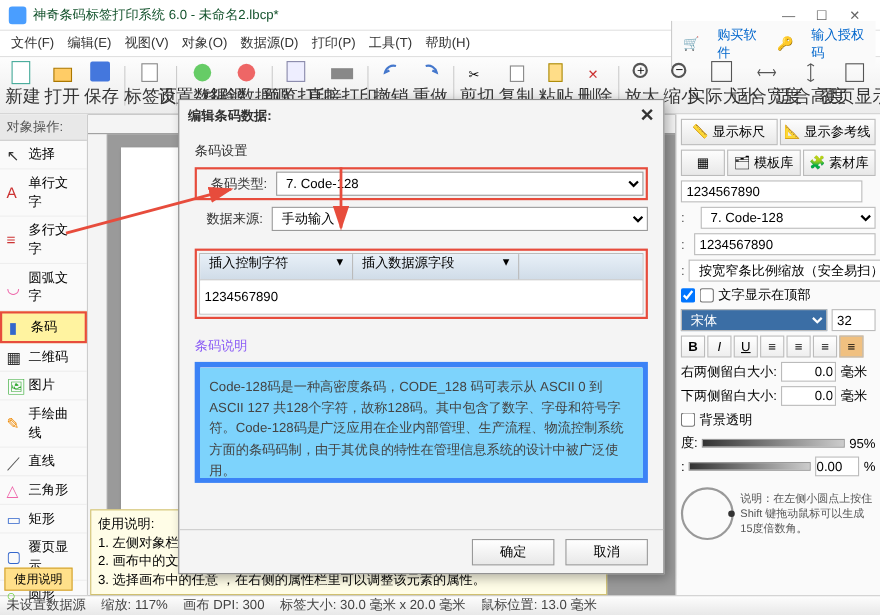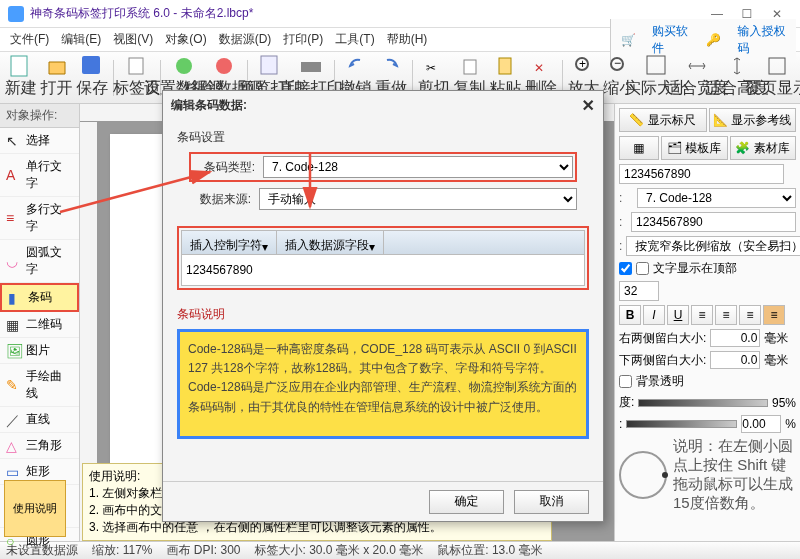--- a/index.html
+++ b/index.html
@@ -1,19 +1,19 @@
 <!DOCTYPE html>
 <html><head>
 <meta charset="utf-8">
 <style>
 *{box-sizing:border-box;margin:0;padding:0;font-family:"Microsoft YaHei",Arial,sans-serif;font-size:12px;}
 body{background:#f0f0f0;width:800px;height:559px;overflow:hidden;position:relative;}
 .titlebar{height:28px;background:#fff;display:flex;align-items:center;padding:0 8px;border-bottom:1px solid #ddd;}
 .titlebar .ico{width:16px;height:16px;background:#4a9eff;border-radius:3px;margin-right:6px;}
-.titlebar .ttl{flex:1;color:#4c1d95;}
+.titlebar .ttl{flex:1;color:#14532d;}
 .titlebar .wbtn{width:30px;text-align:center;color:#666;cursor:pointer;}
 .menubar{height:24px;background:#fff;display:flex;align-items:center;padding:0 4px;border-bottom:1px solid #ddd;}
 .menubar span{padding:0 6px;color:#333;cursor:pointer;}
 .menubar .right{margin-left:auto;display:flex;align-items:center;gap:4px;}
 .menubar .right span{color:#0066cc;}
 .toolbar{height:52px;background:linear-gradient(#fdfdfd,#ececec);border-bottom:1px solid #ccc;display:flex;align-items:center;padding:0 4px;gap:2px;}
 .tbbtn{display:flex;flex-direction:column;align-items:center;justify-content:center;width:38px;height:46px;cursor:pointer;border-radius:2px;}
 .tbico{width:20px;height:20px;margin-bottom:2px;}
 .tblbl{font-size:16px;color:#333;white-space:nowrap;}
 .sep{width:1px;height:36px;background:#ccc;margin:0 2px;}
@@ -38,39 +38,39 @@
 .albtns{display:flex;gap:2px;margin:4px 0;}
 .alb{width:22px;height:20px;border:1px solid #bbb;background:linear-gradient(#fff,#eee);display:flex;align-items:center;justify-content:center;cursor:pointer;}
 .spin{display:flex;align-items:center;gap:4px;}
 .spin input{width:50px;height:18px;border:1px solid #bbb;text-align:right;padding-right:2px;}
 .colorbox{width:20px;height:18px;border:1px solid #999;}
 .slider{height:8px;background:linear-gradient(90deg,#333,#ccc);border:1px solid #999;position:relative;margin:4px 0;}
 .wheel{width:48px;height:48px;border:2px solid #999;border-radius:50%;position:relative;margin:6px 0;}
 .wheel::after{content:"";position:absolute;width:6px;height:6px;background:#333;border-radius:50%;right:-3px;top:50%;transform:translateY(-50%);}
 .statusbar{height:18px;background:linear-gradient(#fdfdfd,#e8e8e8);border-top:1px solid #ccc;display:flex;align-items:center;padding:0 6px;gap:14px;font-size:11px;color:#444;}
 .helpbox{position:absolute;left:82px;bottom:18px;width:470px;background:#fffde7;border:1px solid #d0c070;padding:4px 6px;font-size:11px;}
-.helptab{position:absolute;left:4px;bottom:22px;background:#ffe08a;border:1px solid #d0a030;padding:20px 8px;font-size:11px;}
+.helptab{position:absolute;left:4px;bottom:22px;background:#ffe08a;border:1px solid #d0a030;padding:2px 8px;font-size:11px;}
 
 
 .dialog{position:absolute;left:162px;top:90px;width:442px;height:432px;background:#f4f4f4;border:1px solid #888;box-shadow:3px 3px 10px rgba(0,0,0,.3);display:flex;flex-direction:column;}
 .dlg-title{height:28px;display:flex;align-items:center;padding:0 8px;font-weight:bold;color:#333;}
 .dlg-title .x{margin-left:auto;cursor:pointer;font-size:16px;}
 .dlg-body{flex:1;padding:6px 14px;overflow:auto;}
 .section-label{color:#333;margin:4px 0;}
-.dlg-row{display:flex;align-items:center;margin:6px 12px;gap:8px;}
+.dlg-row{display:flex;align-items:center;margin:6px 0;gap:8px;}
 .dlg-row label{width:62px;text-align:right;color:#333;}
 .hl-red{border:2px solid #e74c3c;padding:2px;}
 .dlg-sel{flex:1;height:22px;border:1px solid #999;background:#fff;padding:0 4px;}
 .edit-area{border:1px solid #bbb;background:#fff;}
 .ea-tb{height:24px;background:linear-gradient(#e8f0f8,#d0dce8);border-bottom:1px solid #bbb;display:flex;align-items:center;}
-.ea-btn{padding:0 8px;height:100%;display:flex;align-items:flex-end;border-right:1px solid #bbb;cursor:pointer;}
+.ea-btn{padding:0 8px;height:100%;display:flex;align-items:flex-start;border-right:1px solid #bbb;cursor:pointer;gap:44px;}
 .ea-in{width:100%;border:none;padding:4px;height:30px;outline:none;}
 .desc{margin-top:16px;}
-.desc-title{color:#b91c1c;margin-bottom:6px;}
-.desc-body{background:#fde047;border:3px solid #3b82f6;padding:8px;font-size:11px;line-height:1.6;color:#444;height:110px;overflow:auto;}
+.desc-title{color:#8b5cf6;margin-bottom:6px;}
+.desc-body{background:#7dd3fc;border:5px solid #3b82f6;padding:8px;font-size:11px;line-height:1.6;color:#444;height:110px;overflow:auto;}
 .dlg-foot{height:40px;border-top:1px solid #ccc;display:flex;align-items:center;justify-content:flex-end;gap:10px;padding:0 14px;}
 .dlg-foot button{width:75px;height:24px;border:1px solid #999;background:linear-gradient(#fff,#e8e8e8);cursor:pointer;}
 .arrow{position:absolute;pointer-events:none;}
 svg{overflow:visible;}
 </style>
 </head>
 <body>
 
 <div class="titlebar">
   <div class="ico"></div>
@@ -332,20 +332,21 @@
     <div class="rrow">
         <label>:</label>
         <select class="rsel"><option>按宽窄条比例缩放（安全易扫）</option></select>
       </div>
     <div class="cb">
         <input type="checkbox" checked="" style="">
         <input type="checkbox" style="">
         <span>文字显示在顶部</span>
       </div>
     <div class="rrow">
+        <select class="rsel" style="background:#3b6ea5;color:#fff"><option>宋体</option></select>
         <input class="rinp" style="width: 40px; flex: 0 0 auto;" value="32">
       </div>
     <div class="albtns">
       <div class="alb">
           <b>B</b>
         </div>
       <div class="alb">
           <i>I</i>
         </div>
       <div class="alb">
@@ -380,21 +381,21 @@
         <span>95%</span>
       </div>
     <div class="rrow">
         <span>:</span>
         <div class="slider" style="flex:1"></div>
         <input style="width: 40px; height: 18px; border: 1px solid rgb(187, 187, 187);" value="0.00">
         <span>%</span>
       </div>
     <div style="display:flex;gap:6px;align-items:center">
       <div class="wheel"></div>
-      <div style="flex:1;font-size:15px;color:#555">说明：在左侧小圆点上按住 Shift 键拖动鼠标可以生成15度倍数角。</div>
+      <div style="flex:1;font-size:10px;color:#555">说明：在左侧小圆点上按住 Shift 键拖动鼠标可以生成15度倍数角。</div>
     </div>
   </div>
 </div>
 
 <div class="helptab">使用说明</div>
 <div class="helpbox">
   <div>使用说明:</div>
   <div>1. 左侧对象栏中选择</div>
   <div>2. 画布中的文字、条码、二维码等元素均可以双击进行编辑。</div>
   <div>3. 选择画布中的任意           ，在右侧的属性栏里可以调整该元素的属性。</div>

